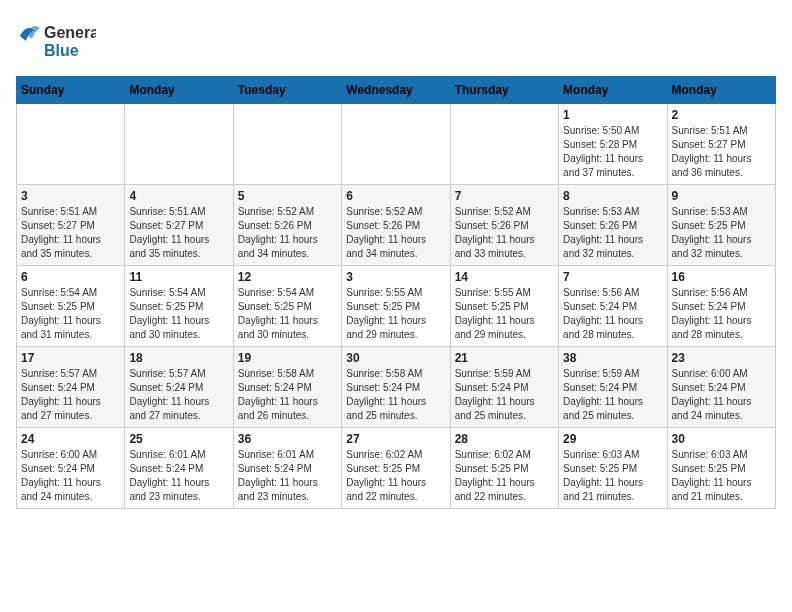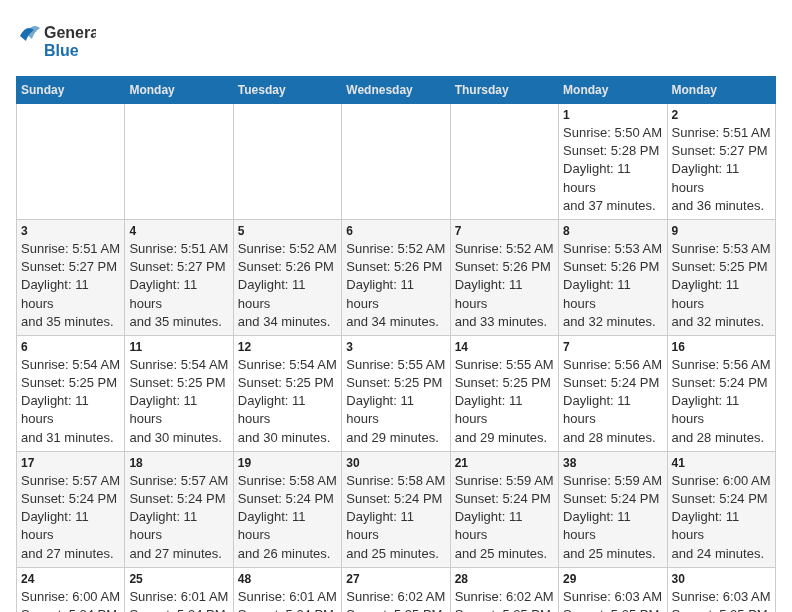--- a/index.html
+++ b/index.html
@@ -28,21 +28,21 @@
       font-size: 14px;
       color: #555;
     }
     .calendar-table {
       width: 100%;
       border-collapse: collapse;
       font-size: 11px;
     }
     .calendar-table th {
       background-color: #1a6faf;
-      color: #e5e5e5;
+      color: #000000;
       padding: 6px 4px;
       text-align: left;
       font-size: 12px;
       border: 1px solid #1a6faf;
     }
     .calendar-table td {
       border: 1px solid #ccc;
       padding: 4px;
       vertical-align: top;
       width: calc(100% / 7);
@@ -53,21 +53,21 @@
       background: #f5f5f5;
     }
     .day-number {
       font-weight: bold;
       font-size: 12px;
       margin-bottom: 2px;
       color: #222;
     }
     .day-info {
       color: #333;
-      font-size: 13px;
+      font-size: 10px;
       line-height: 1.4;
     }
     .empty-cell {
       background: #fff !important;
     }
     .logo-wrapper {
       display: flex;
       align-items: center;
       gap: 2px;
     }
@@ -263,21 +263,21 @@
 and 25 minutes.</div>
         </td>
         <td>
           <div class="day-number">38</div>
           <div class="day-info" style="white-space: pre-line;">Sunrise: 5:59 AM
 Sunset: 5:24 PM
 Daylight: 11 hours
 and 25 minutes.</div>
         </td>
         <td>
-          <div class="day-number">41</div>
+          <div class="day-number">23</div>
           <div class="day-info" style="white-space: pre-line;">Sunrise: 6:00 AM
 Sunset: 5:24 PM
 Daylight: 11 hours
 and 24 minutes.</div>
         </td>
       </tr>
       <tr>
         <td>
           <div class="day-number">24</div>
           <div class="day-info" style="white-space: pre-line;">Sunrise: 6:00 AM
@@ -286,21 +286,21 @@
 and 24 minutes.</div>
         </td>
         <td>
           <div class="day-number">25</div>
           <div class="day-info" style="white-space: pre-line;">Sunrise: 6:01 AM
 Sunset: 5:24 PM
 Daylight: 11 hours
 and 23 minutes.</div>
         </td>
         <td>
-          <div class="day-number">48</div>
+          <div class="day-number">36</div>
           <div class="day-info" style="white-space: pre-line;">Sunrise: 6:01 AM
 Sunset: 5:24 PM
 Daylight: 11 hours
 and 23 minutes.</div>
         </td>
         <td>
           <div class="day-number">27</div>
           <div class="day-info" style="white-space: pre-line;">Sunrise: 6:02 AM
 Sunset: 5:25 PM
 Daylight: 11 hours

